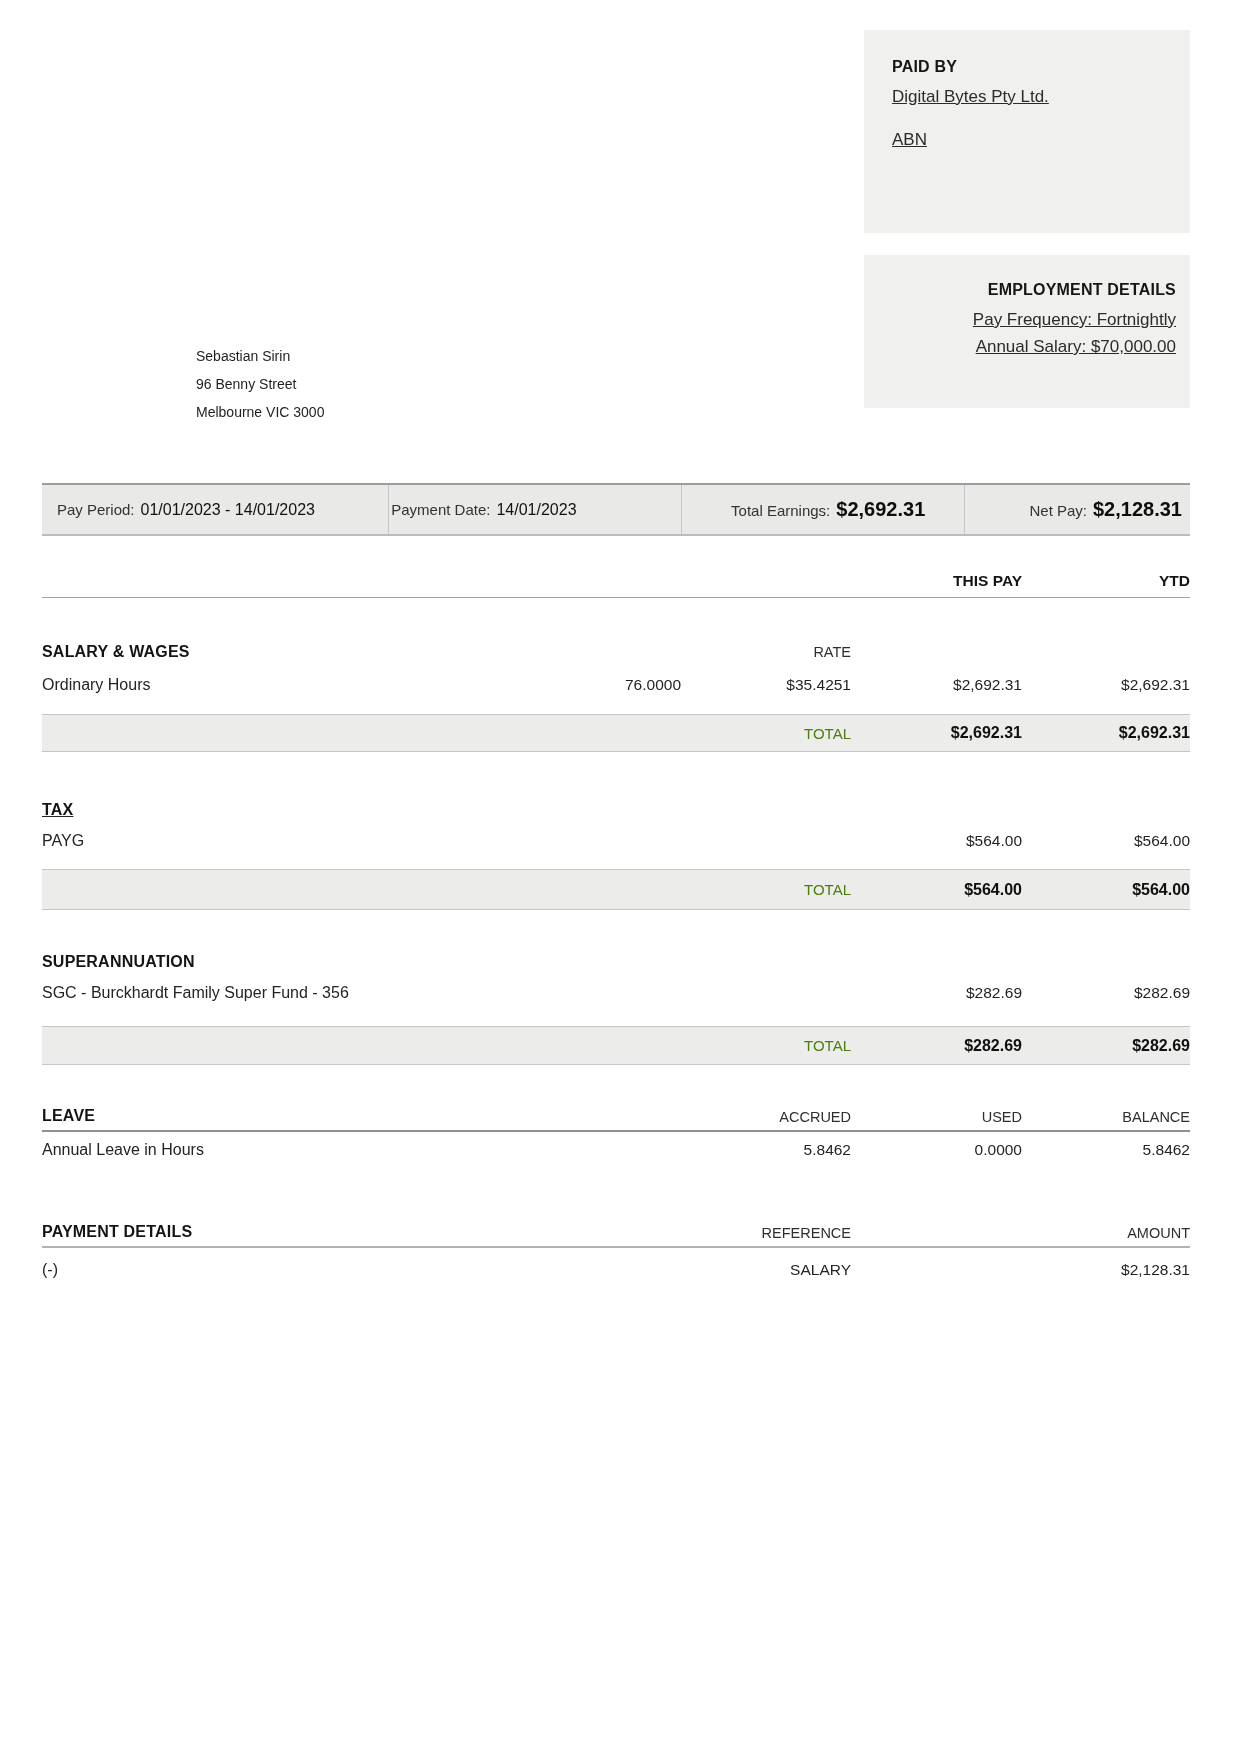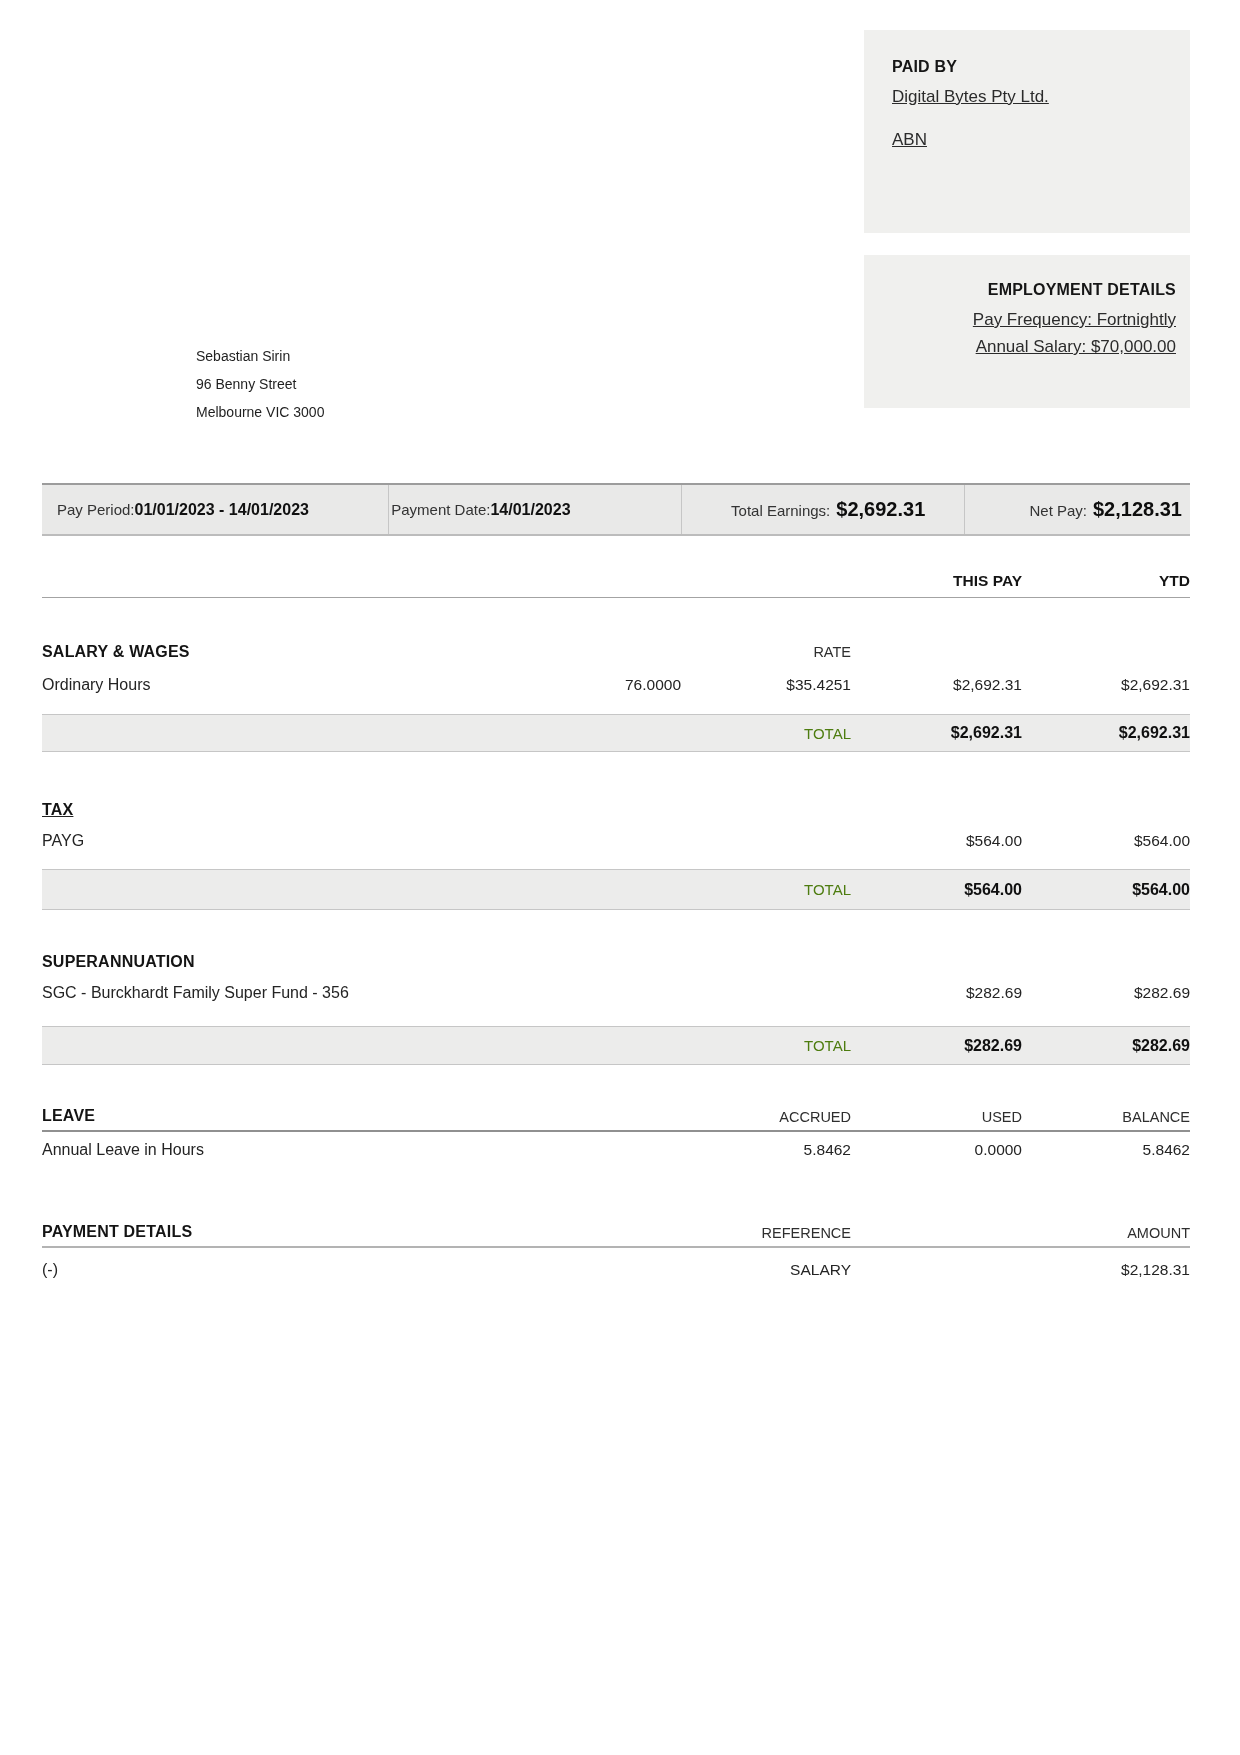--- a/index.html
+++ b/index.html
@@ -25,21 +25,21 @@
     background:#e9e9e8; border-top:2px solid #9c9c9c; border-bottom:2px solid #bcbcbc;
     display:flex; align-items:center;
   }
   .paybar .sep { position:absolute; top:0; bottom:0; width:1px; background:#c6c6c6; }
   .pb-cell { box-sizing:border-box; }
   .pb-c1 { width:346px; padding-left:15px; }
   .pb-c2 { width:293px; padding-left:14px; }
   .pb-c3 { width:283px; text-align:right; padding-right:10px; }
   .pb-c4 { width:263px; text-align:right; padding-right:8px; }
   .bar-label { font-size:15px; color:#333; }
-  .bar-value { font-weight:bold; font-size:16px; color:#111; }
+  .bar-value { font-weight:normal; font-size:16px; color:#111; margin-left:6px; }
   .bar-big   { font-weight:bold; font-size:20px; color:#0e0e0e; margin-left:6px; }
 
   
   .trow {
     position:absolute; left:42px; width:1148px; box-sizing:border-box;
     display:grid; grid-template-columns:1fr 120px 170px 171px 168px; align-items:center;
   }
   .num { text-align:right; font-size:15.5px; color:#242424; }
   .desc { font-size:16px; color:#242424; }
   .section-title { font-weight:bold; font-size:16px; color:#141414; letter-spacing:.2px; }

